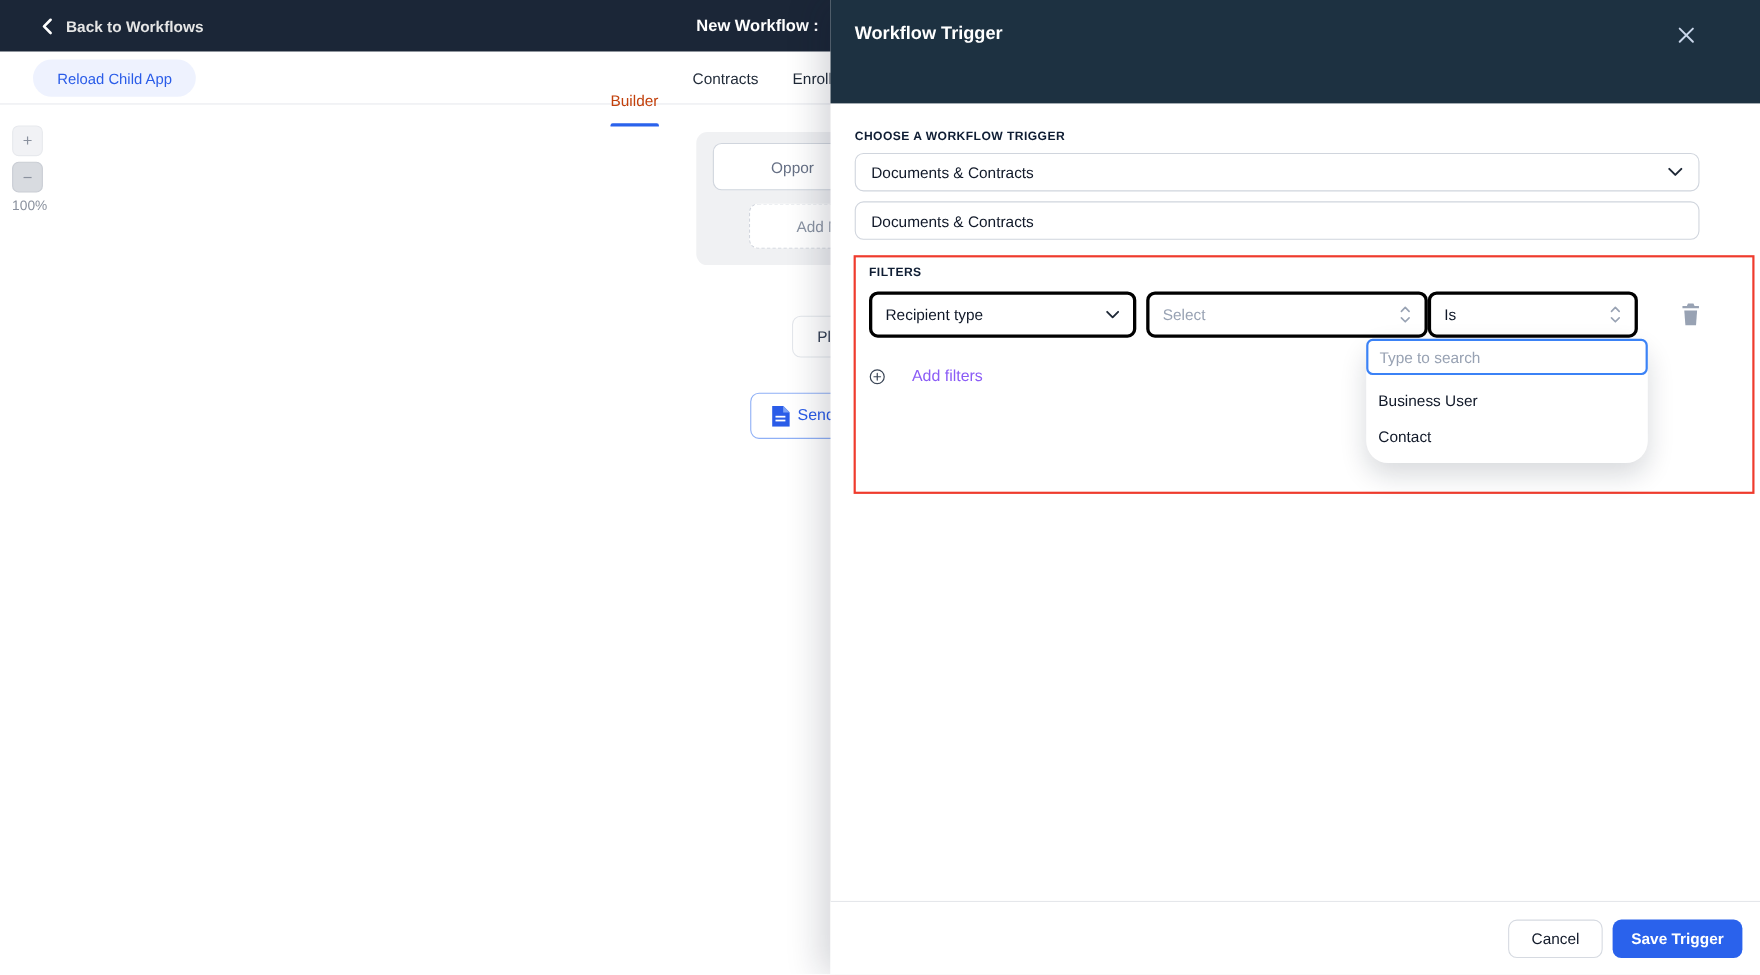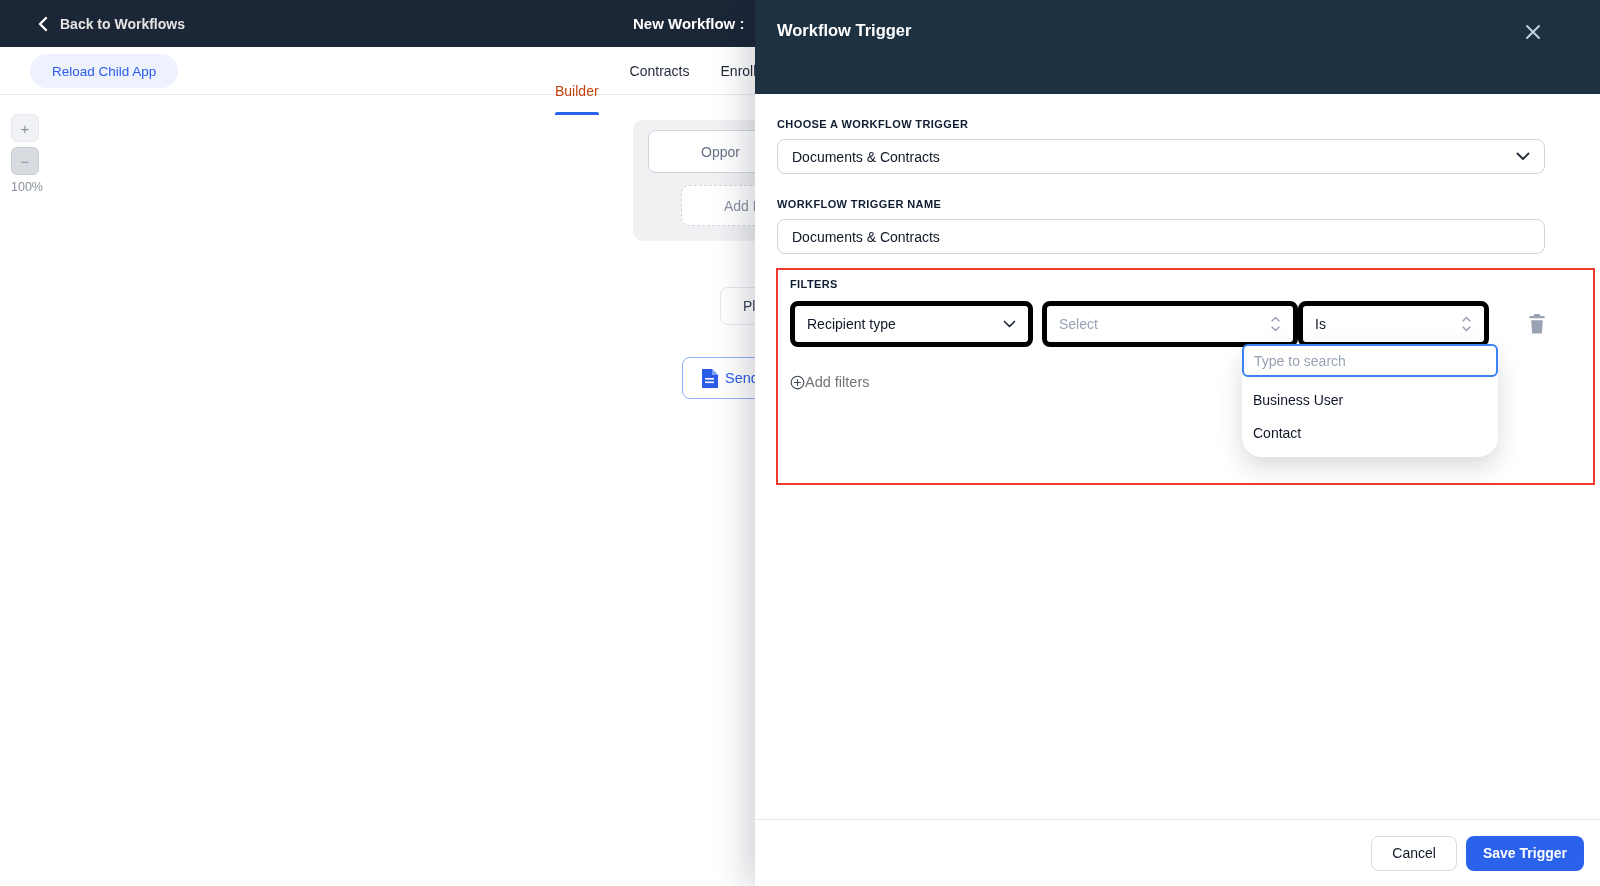--- a/index.html
+++ b/index.html
@@ -44,34 +44,34 @@
   .panel-body { position:absolute; left:0; top:94px; width:845px; bottom:67px; overflow:hidden; }
   .section-label { margin:24px 55px 0 22px; font-size:11px; font-weight:700; letter-spacing:.4px; color:#0f1d33; text-transform:uppercase; }
   .select-box { margin:9px 55px 0 22px; height:35px; border:1px solid #d0d5dd; border-radius:8px; background:#fff; display:flex; align-items:center; padding:0 14px; font-size:14px; color:#101828; cursor:pointer; }
   .select-box .grow { flex:1; }
   .text-input { display:block; width:768px; margin:9px 55px 0 22px; height:35px; border:1px solid #d0d5dd; border-radius:8px; padding:0 14px; font-size:14px; color:#101828; font-family:"Liberation Sans",sans-serif; outline:none; }
 
   
   .filters-box { position:relative; margin:14px 5px 0 21px; height:217px; border:2px solid #ef3b2d; padding:8px 0 0 12px; }
   .filters-label { font-size:11px; font-weight:700; letter-spacing:.4px; color:#0f1d33; }
   .filter-row { position:relative; margin-top:11px; display:flex; align-items:center; }
-  .filter-select { height:36px; border:5px solid #000000; border-radius:8px; background:#fff; display:flex; align-items:center; padding:18px 12px; font-size:14px; cursor:pointer; }
+  .filter-select { height:36px; border:3px solid #000000; border-radius:8px; background:#fff; display:flex; align-items:center; padding:18px 12px; font-size:14px; cursor:pointer; }
   .fs-field { width:243px; margin-right:9px; color:#101828; }
   .fs-op { width:191px; margin-right:9px; color:#101828; }
   .fs-val { width:256px; color:#98a2b3; }
   .filter-select .grow { flex:1; }
   .trash-btn { margin-left:29px; background:none; border:none; cursor:pointer; padding:0; width:22px; height:24px; }
 
   .dropdown-popup { position:absolute; left:452px; top:43px; width:256px; background:#fff; border-radius:20px; box-shadow:0 10px 24px rgba(15,23,42,.16); z-index:5; }
   .search-input { display:block; width:256px; height:33px; border:2px solid #3b82f6; border-radius:6px; padding:0 10px; font-size:14px; color:#101828; font-family:"Liberation Sans",sans-serif; outline:none; }
   .search-input::placeholder { color:#98a2b3; }
   .option-list { padding:6px 0 8px 0; }
   .option-item { height:33px; display:flex; align-items:center; padding-left:11px; font-size:14px; color:#101828; cursor:pointer; }
 
-  .add-filters { margin-top:27px; display:flex; align-items:center; gap:0; font-size:14.5px; color:#737373; cursor:pointer; width:fit-content; }
+  .add-filters { margin-top:27px; display:flex; align-items:center; gap:24px; font-size:14.5px; color:#8b5cf6; cursor:pointer; width:fit-content; }
 
   
   .panel-footer { position:absolute; left:0; bottom:0; width:845px; height:67px; border-top:1px solid #e5e7eb; background:#fff; display:flex; align-items:center; justify-content:flex-end; gap:9px; padding-right:16px; }
   .btn-cancel { height:35px; padding:0 20px; background:#fff; border:1px solid #d6dae1; border-radius:8px; font-size:14px; color:#101828; font-family:"Liberation Sans",sans-serif; cursor:pointer; }
   .btn-save { height:35px; padding:4px 17px; background:#2a62ec; border:none; border-radius:8px; font-size:14px; font-weight:700; color:#fff; font-family:"Liberation Sans",sans-serif; cursor:pointer; }
 
   svg { display:block; }
 </style>
 </head>
 <body>
@@ -136,21 +136,20 @@
       <div class="section-label">CHOOSE A WORKFLOW TRIGGER</div>
       <div class="select-box">
         <span class="grow">Documents &amp; Contracts</span>
         <span>
           <svg width="14" height="9" viewBox="0 0 14 9">
               <path d="M1.5 1.5 L7 7 L12.5 1.5" fill="none" stroke="#1f2937" stroke-width="1.8" stroke-linecap="round" stroke-linejoin="round"></path>
             </svg>
         </span>
       </div>
 
-      <div class="section-label">WORKFLOW TRIGGER NAME</div>
       <input class="text-input" type="text" value="Documents &amp; Contracts" style="">
 
       <div class="filters-box">
         <div class="filters-label">FILTERS</div>
 
         <div class="filter-row">
           <div class="filter-select fs-field">
             <span class="grow">Recipient type</span>
             <span>
               <svg width="13" height="8" viewBox="0 0 13 8">

